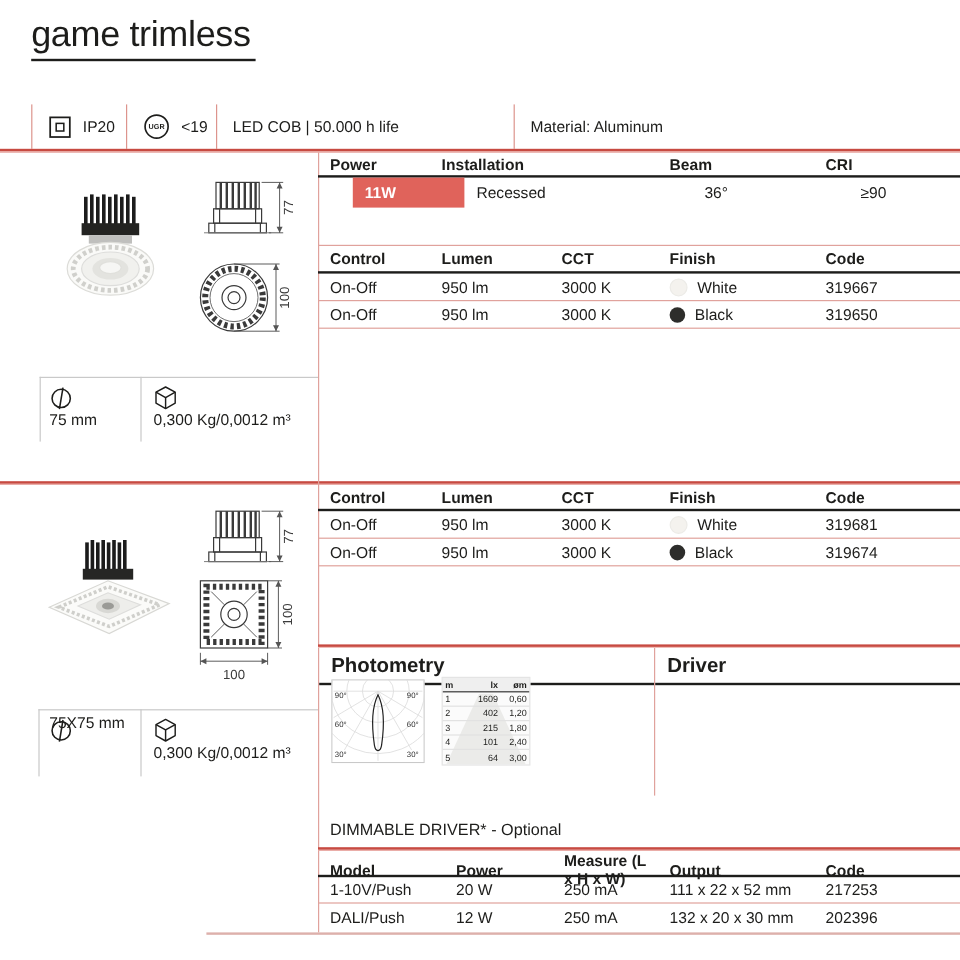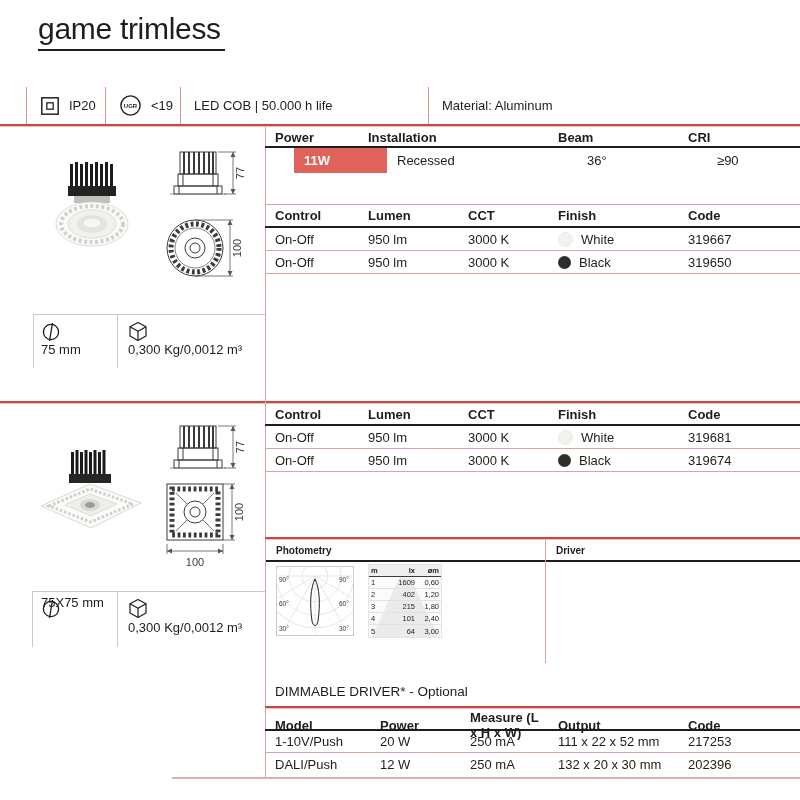--- a/index.html
+++ b/index.html
@@ -23,38 +23,38 @@
   .th{font-weight:bold;border-bottom:2px solid #1d1d1b;}
   .cols-a{grid-template-columns:93px 190px 130px 122px;}
   .cols-b{grid-template-columns:93px 100px 90px 130px 122px;}
   .cols-d{grid-template-columns:105px 90px 88px 130px 122px;}
   .row-sep{border-bottom:1px solid #e0a29c;}
   .red-cell{background:#e0635b;color:#fff;font-weight:bold;}
   .swatch{width:13px;height:13px;border-radius:50%;margin-right:8px;flex:0 0 auto;}
   .sw-white{background:#f4f2ee;border:1px solid #ecebe7;}
   .sw-black{background:#2d2d2b;}
 
-  .panel-h{font-size:10px;font-weight:bold;padding:5px 0 4px 10px;border-bottom:2px solid #1d1d1b;}
+  .panel-h{font-size:17px;font-weight:bold;padding:5px 0 4px 10px;border-bottom:2px solid #1d1d1b;}
   .panel-body{font-size:13px;padding:9px 0 0 10px;}
 
   .mini-tbl{position:absolute;left:102px;top:24px;width:72px;font-size:7.5px;background:#fbfbfb;border:1px solid #e4e4e4;}
   .mini-cone{position:absolute;left:0;top:13px;right:0;bottom:0;background:#ebebe9;clip-path:polygon(42% 0,58% 0,96% 100%,4% 100%);}
   .mini-row{position:relative;display:grid;grid-template-columns:14px 30px 24px;height:12px;align-items:center;padding:0 2px;border-bottom:1px solid #e2e2e2;box-sizing:border-box;}
   .mini-row.hd{font-weight:bold;border-bottom:1.5px solid #3a3a3a;background:#efefef;}
   .mini-row span:nth-child(2),.mini-row span:nth-child(3){text-align:right;}
 
   .small-lbl{font-size:13px;white-space:nowrap;}
   svg text{font-family:"Liberation Sans",sans-serif;}
 </style>
 </head>
 <body>
 
 <div id="page">
 
-  <div class="abs" style="left:38px;top:12px;">
+  <div class="abs" style="left:26px;top:12px;">
     <span class="page-title">game trimless</span>
   </div>
 
   <div class="specbar">
     <div class="spec-cell" style="width:79px;">
       <svg width="20" height="20" viewBox="0 0 22 22">
         <rect x="2" y="2" width="18" height="18" fill="none" stroke="#1d1d1b" stroke-width="1.6"></rect>
         <rect x="7.5" y="7.5" width="7" height="7" fill="none" stroke="#1d1d1b" stroke-width="1.4"></rect>
       </svg>
       <span class="lbl">IP20</span>

